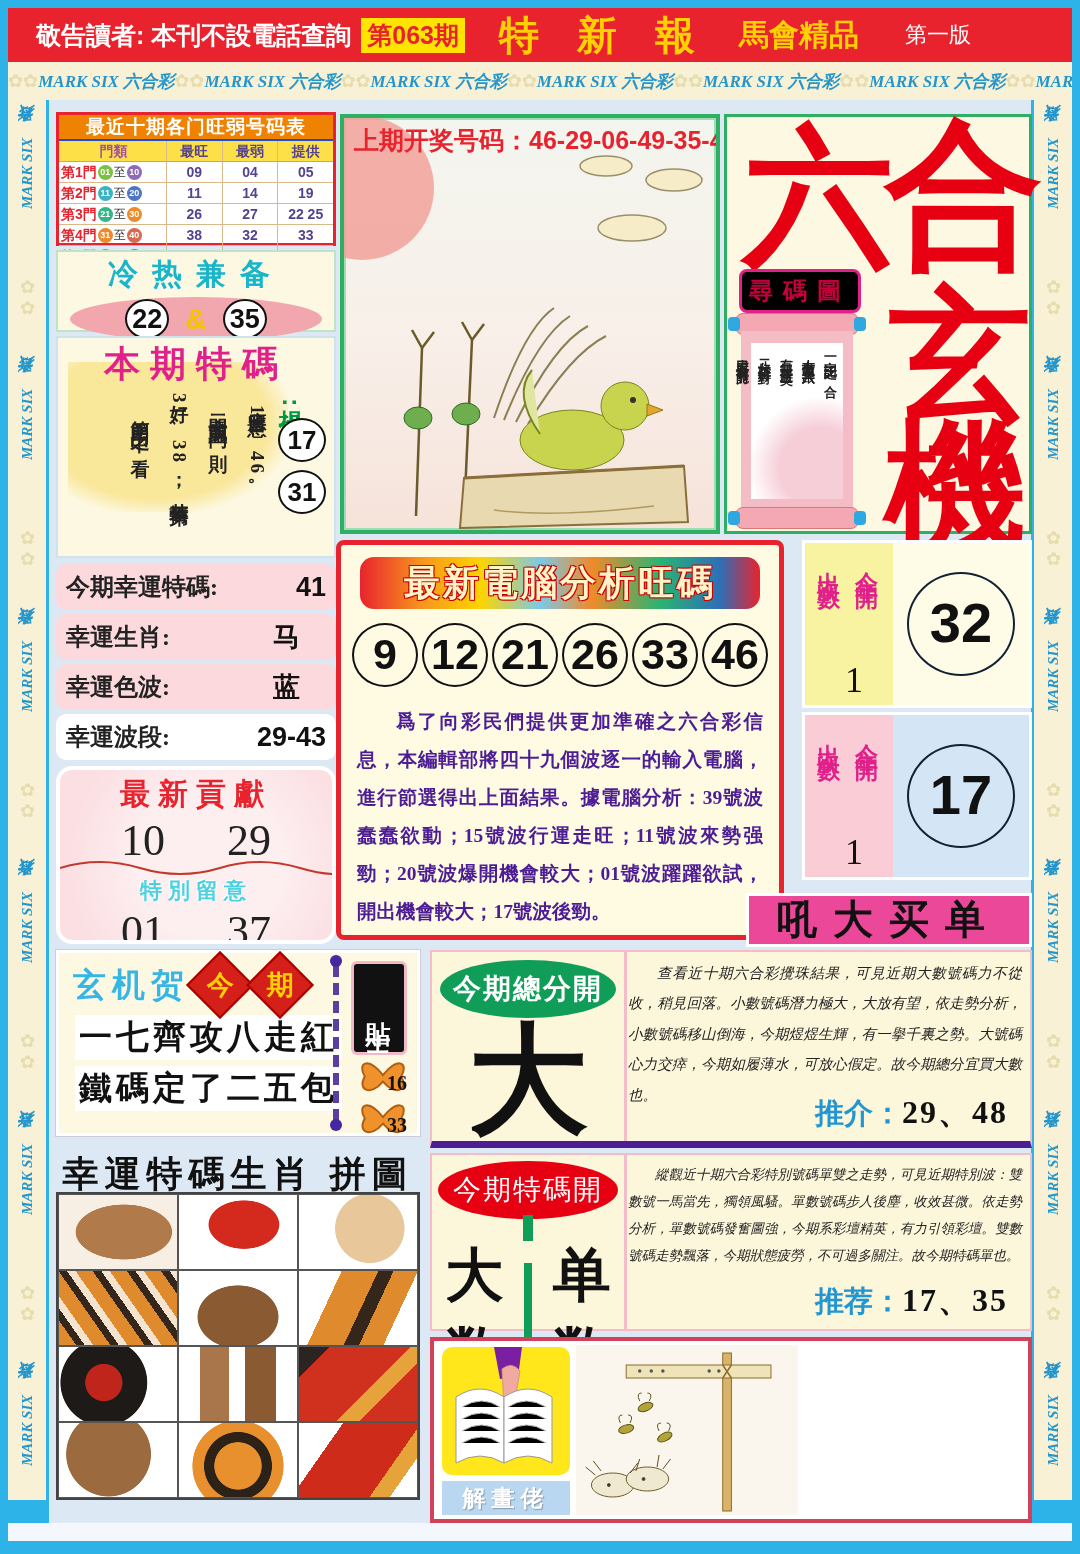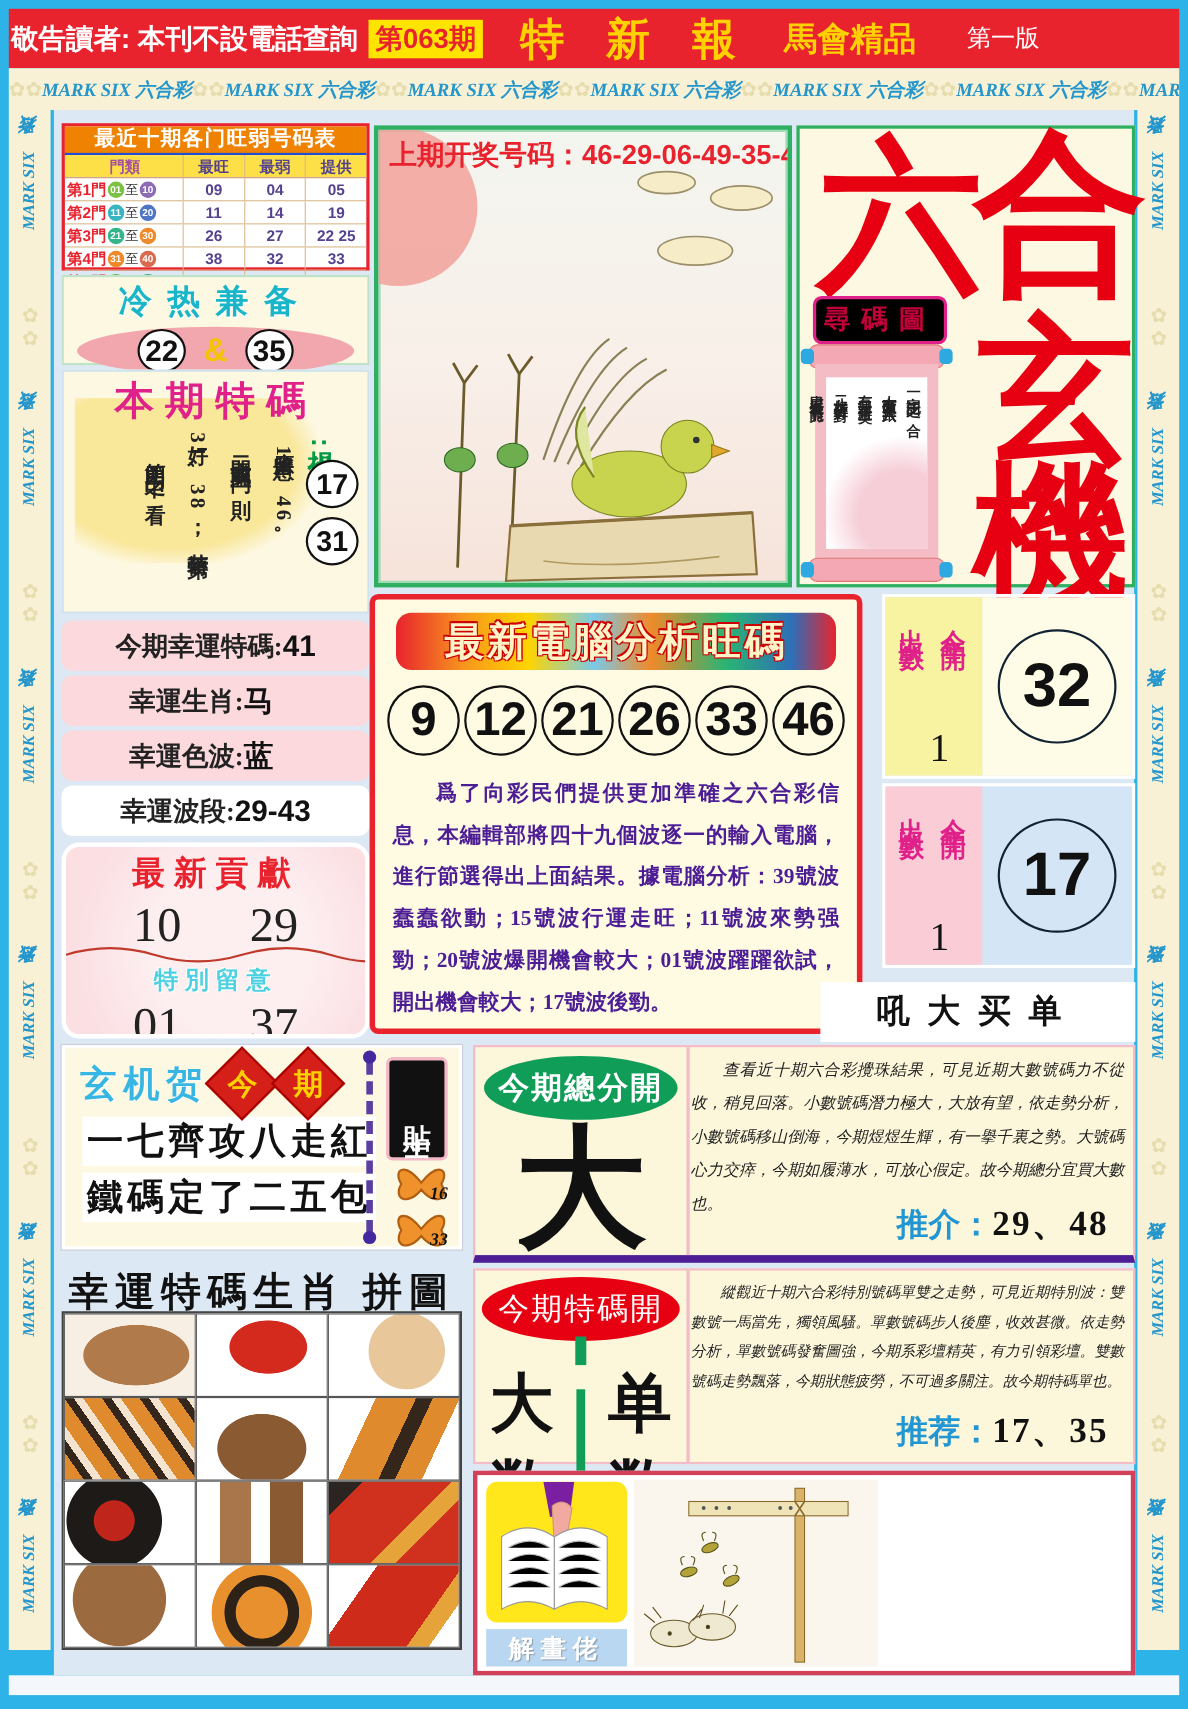--- a/index.html
+++ b/index.html
@@ -2,21 +2,21 @@
 <html><head>
 <meta charset="utf-8">
 <style>
   html,body{margin:0;padding:0;}
   body{font-family:"Liberation Sans",sans-serif;}
   #page{position:relative;width:1080px;height:1554px;background:#2db3e8;overflow:hidden;}
   .abs{position:absolute;}
   .serif{font-family:"Liberation Serif",serif;}
   
   #hdr{left:8px;top:8px;width:1064px;height:54px;background:#e8232e;display:flex;align-items:center;}
-  .hdr-notice{color:#fff;font-size:25px;font-weight:bold;margin-left:2px;white-space:nowrap;}
+  .hdr-notice{color:#fff;font-size:25px;font-weight:bold;margin-left:28px;white-space:nowrap;}
   .hdr-issue{background:#ffe400;color:#e8232e;font-size:25px;font-weight:bold;padding:1px 6px;margin-left:10px;white-space:nowrap;}
   .hdr-title{color:#ffd100;font-size:40px;font-weight:bold;letter-spacing:38px;margin-left:34px;white-space:nowrap;}
   .hdr-sub{color:#ffd100;font-size:30px;font-weight:bold;margin-left:6px;white-space:nowrap;}
   .hdr-ed{color:#fff;font-size:22px;margin-left:46px;white-space:nowrap;}
   
   #marq{left:8px;top:62px;width:1064px;height:38px;background:#f8f1d5;display:flex;align-items:center;justify-content:space-around;overflow:hidden;}
   .marq-item{color:#2496cc;font-size:17px;font-weight:bold;font-style:italic;font-family:"Liberation Serif",serif;white-space:nowrap;}
   .flower{color:#e6dcae;font-size:18px;white-space:nowrap;}
   
   .strip{top:100px;width:38px;height:1400px;background:#f8f1d5;display:flex;flex-direction:column;align-items:center;justify-content:space-around;}
@@ -53,21 +53,21 @@
   #pspec{left:56px;top:336px;width:280px;height:222px;background:#fdf8e2;border:2px solid #cfe3ef;box-sizing:border-box;overflow:hidden;}
   #pspec .blob{position:absolute;left:10px;top:24px;width:220px;height:150px;background:radial-gradient(ellipse at 40% 40%,#f9e79a 0 60%,rgba(249,231,154,0) 75%);}
   #pspec .t{position:relative;color:#e0218a;font-size:36px;font-weight:bold;letter-spacing:10px;text-align:center;margin-top:2px;font-family:"Liberation Serif",serif;}
   .vprov{position:absolute;right:6px;top:52px;width:52px;text-align:center;}
   .vprov .p{writing-mode:vertical-rl;color:#009944;font-size:25px;font-weight:bold;letter-spacing:4px;}
   .circ40{display:inline-block;width:44px;height:40px;border:2.5px solid #111;border-radius:50%;font-size:26px;line-height:40px;font-weight:bold;color:#111;background:#fff;margin-top:8px;}
   .vcols{position:absolute;right:64px;top:46px;bottom:6px;left:8px;writing-mode:vertical-rl;font-size:19px;font-weight:bold;color:#222;font-family:"Liberation Serif",serif;}
   .vcols div{margin-left:13px;letter-spacing:3px;}
   .vcols .o1{padding-top:12px;} .vcols .o2{padding-top:16px;} .vcols .o3{padding-top:6px;} .vcols .o4{padding-top:22px;}
   
-  .lrow{left:56px;width:280px;height:46px;background:#fbd9dc;border-radius:10px;display:flex;align-items:center;justify-content:center;padding:0 10px;box-sizing:border-box;}
+  .lrow{left:56px;width:280px;height:46px;background:#fbd9dc;border-radius:10px;display:flex;align-items:center;justify-content:space-between;padding:0 10px;box-sizing:border-box;}
   .lrow .lab{font-size:24px;font-weight:bold;color:#222;font-family:"Liberation Serif",serif;white-space:nowrap;}
   .lrow .val{font-size:27px;font-weight:bold;color:#111;}
   
   #contrib{left:56px;top:766px;width:280px;height:178px;background:radial-gradient(circle at 55% 55%,#fdeff0 0 40%,#fbdfe3 80%);border:4px solid #fff;border-radius:16px;box-sizing:border-box;text-align:center;overflow:hidden;}
   #contrib .t{color:#e8232e;font-size:30px;font-weight:bold;letter-spacing:8px;margin-top:4px;font-family:"Liberation Serif",serif;}
   #contrib .nums{display:flex;justify-content:space-around;padding:0 30px;font-size:44px;color:#222;font-family:"Liberation Serif",serif;}
   #contrib .note{color:#4dd0e1;font-size:22px;font-weight:bold;letter-spacing:6px;text-shadow:1px 1px 0 #fff,-1px -1px 0 #fff;}
   
   #myst{left:56px;top:950px;width:364px;height:186px;background:#fdf8e2;border:3px solid #fff;outline:1px solid #ccd;box-sizing:border-box;}
   #myst .row1{display:flex;align-items:center;margin:8px 0 0 14px;}
@@ -75,21 +75,21 @@
   .diam{width:44px;height:44px;background:#d42019;transform:rotate(45deg);margin:0 6px;display:flex;align-items:center;justify-content:center;border:2px solid #a00;}
   .diam span{transform:rotate(-45deg);color:#ffd100;font-size:27px;font-weight:bold;font-family:"Liberation Serif",serif;}
   #myst .line{font-size:33px;font-weight:bold;color:#111;font-family:"Liberation Serif",serif;letter-spacing:4px;margin:6px 0 0 16px;background:#fff;display:inline-block;padding:0 4px;}
   .dash{position:absolute;right:78px;top:12px;bottom:12px;border-left:6px dashed #5b3fa0;}
   .dash:before,.dash:after{content:"";position:absolute;left:-9px;width:12px;height:12px;border-radius:50%;background:#4527a0;}
   .dash:before{top:-10px;} .dash:after{bottom:-10px;}
   #tip{position:absolute;right:10px;top:8px;width:50px;height:88px;background:#111;border:3px solid #f2b8c6;border-radius:6px;display:flex;align-items:center;justify-content:center;}
   #tip span{writing-mode:vertical-rl;color:#fff;font-size:25px;font-weight:bold;letter-spacing:6px;}
   .bfly{position:absolute;right:8px;width:52px;height:42px;}
   .bfly svg{position:absolute;inset:0;}
-  .bfly b{position:absolute;right:2px;bottom:0;color:#111;font-size:16px;font-style:italic;font-family:"Liberation Serif",serif;}
+  .bfly b{position:absolute;right:2px;bottom:0;color:#111;font-size:20px;font-family:"Liberation Serif",serif;}
   
   #pz-title{left:56px;top:1150px;width:364px;text-align:center;font-size:36px;font-weight:bold;color:#111;letter-spacing:6px;font-family:"Liberation Serif",serif;}
   #pz{left:56px;top:1192px;width:364px;height:308px;background:#fff;border:2px solid #444;box-sizing:border-box;display:grid;grid-template-columns:repeat(3,1fr);grid-template-rows:repeat(4,1fr);}
   #pz .cell{border:1px solid #555;}
   .p1{background:radial-gradient(ellipse at 55% 50%,#b07a4a 0 52%,#f7efe3 53%);}
   .p2{background:#fff radial-gradient(ellipse at 55% 40%,#d42a1e 0 38%,rgba(255,255,255,0) 39%);}
   .p3{background:#fff radial-gradient(circle at 60% 45%,#e8c79a 0 42%,rgba(255,255,255,0) 43%);}
   .p4{background:repeating-linear-gradient(55deg,#e08a2e 0 14px,#34261a 14px 21px,#f4e3cf 21px 28px);}
   .p5{background:#fff radial-gradient(ellipse at 50% 62%,#8a5a33 0 48%,rgba(255,255,255,0) 49%);}
   .p6{background:linear-gradient(115deg,#fff 28%,#e08a2e 28% 52%,#34261a 52% 62%,#e08a2e 62% 78%,#fff 78%);}
@@ -123,21 +123,21 @@
   #scroll .paper div{margin-left:4px;letter-spacing:2px;}
   
   .stat{left:802px;width:230px;height:168px;display:flex;border:3px solid #fff;box-sizing:border-box;}
   .stat .lcell{width:88px;position:relative;}
   .stat .rcell{flex:1;display:flex;align-items:center;justify-content:center;}
   .stat .vt{position:absolute;top:10px;writing-mode:vertical-rl;color:#e0218a;font-size:23px;font-weight:bold;letter-spacing:8px;}
   .stat .vt.c1{right:10px;} .stat .vt.c2{right:48px;}
   .stat .one{position:absolute;left:40px;bottom:4px;font-size:36px;color:#111;font-family:"Liberation Serif",serif;}
   .circ100{width:104px;height:100px;border:2.5px solid #123;border-radius:50%;font-size:56px;line-height:98px;font-weight:bold;color:#111;text-align:center;}
   
-  #roar{left:746px;top:893px;width:286px;height:54px;background:#ffffff;border:3px solid #fff;box-sizing:border-box;text-align:center;line-height:48px;font-size:30px;font-weight:bold;color:#111;letter-spacing:16px;font-family:"Liberation Serif",serif;}
+  #roar{left:746px;top:893px;width:286px;height:54px;background:#ec4899;border:3px solid #fff;box-sizing:border-box;text-align:center;line-height:48px;font-size:40px;font-weight:bold;color:#111;letter-spacing:16px;font-family:"Liberation Serif",serif;}
   
   .openbox{left:430px;width:602px;background:#fcf6da;border:2px solid #f3bcc8;box-sizing:border-box;}
   #totalopen{top:950px;height:198px;border-bottom:7px solid #4c1d95;}
   #specopen{top:1153px;height:178px;}
   .openL{position:absolute;left:0;top:0;bottom:0;width:192px;border-right:3px solid #f3bcc8;text-align:center;}
   .openR{position:absolute;left:196px;right:8px;top:6px;bottom:0;}
   .badgeG{margin:8px auto 0;width:176px;height:58px;background:#0f9d58;border-radius:50%;color:#fff;font-size:28px;font-weight:bold;line-height:58px;letter-spacing:2px;}
   .badgeR{margin:6px auto 0;width:180px;height:58px;background:#e60012;border-radius:50%;color:#fff;font-size:28px;font-weight:normal;line-height:58px;letter-spacing:2px;}
   .bigda{font-size:120px;font-weight:bold;color:#111;font-family:"Liberation Serif",serif;line-height:1.05;}
   .dapair{display:flex;align-items:center;justify-content:center;margin-top:-4px;}

